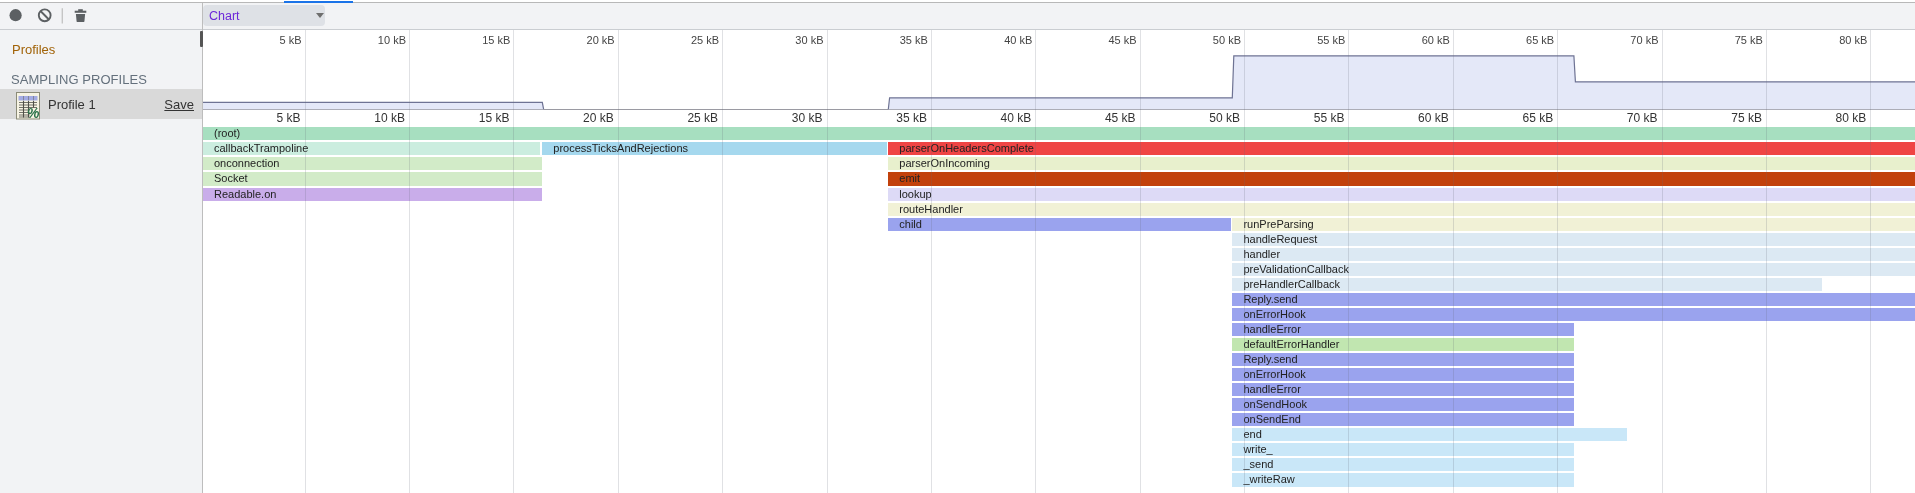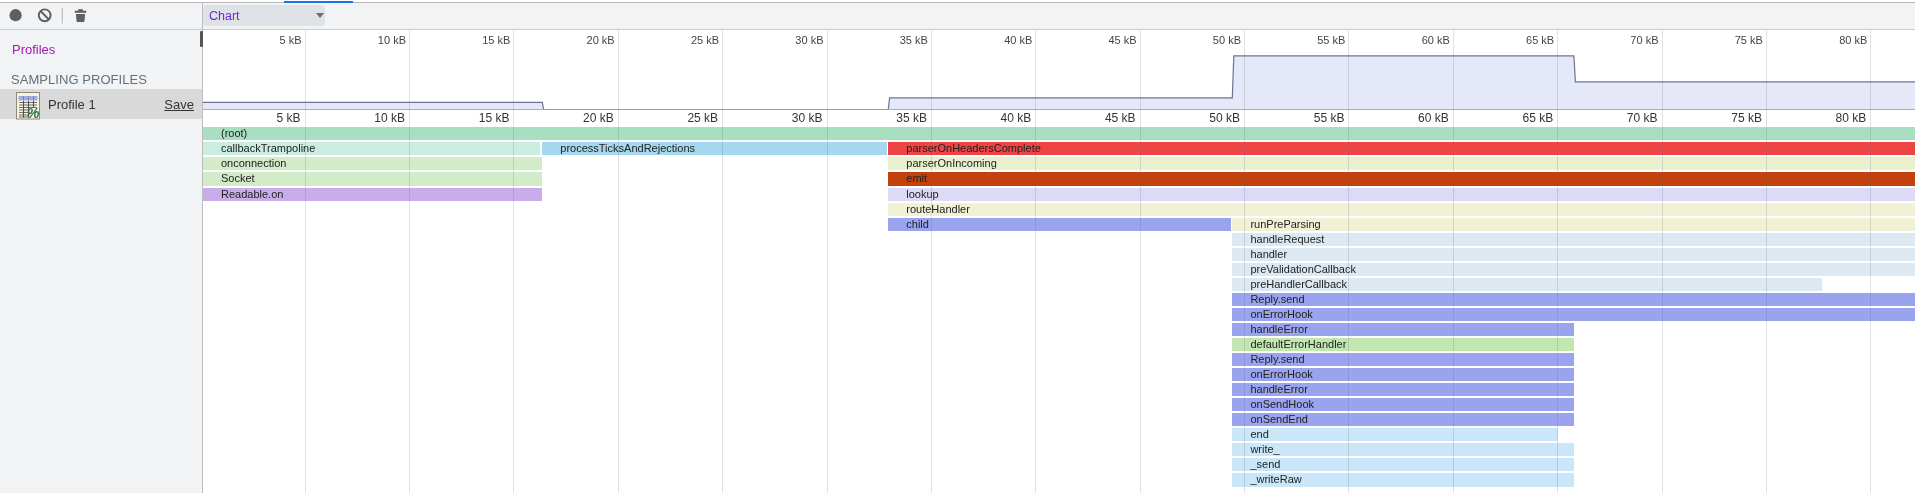--- a/index.html
+++ b/index.html
@@ -1,19 +1,19 @@
 <!DOCTYPE html>
 <html><head><meta charset="utf-8">
 <style>
 * {margin:0;padding:0;box-sizing:border-box}
 html,body {width:1915px;height:493px;overflow:hidden;background:#fff;
  font-family:"Liberation Sans",sans-serif;position:relative}
 .abs {position:absolute}
 .bar {position:absolute;height:13.1px;font-size:11px;color:#222;
- line-height:13.1px;padding-left:18px;white-space:nowrap;overflow:hidden}
+ line-height:13.1px;padding-left:11px;white-space:nowrap;overflow:hidden}
 .gl {position:absolute;top:30px;height:463px;width:1px;background:rgba(100,104,118,0.20)}
 .rt {position:absolute;top:34px;width:80px;text-align:right;font-size:11px;color:#444}
 .rb {position:absolute;top:110.5px;width:80px;text-align:right;font-size:12px;color:#333}
 </style></head>
 <body>
 
 <div class="abs" style="left:0;top:0;width:1915px;height:2px;background:#fff"></div>
 <div class="abs" style="left:0;top:2px;width:1915px;height:1px;background:#b8b8b8"></div>
 <div class="abs" style="left:283.7px;top:1px;width:69px;height:2.4px;background:#1a73e8"></div>
 
@@ -28,21 +28,21 @@
  <rect x="74.7" y="10.7" width="11.6" height="2.1" fill="#5c6063"></rect>
  <path d="M75.9 14 L85.1 14 L84.4 21.6 Q84.3 22 83.9 22 L77.1 22 Q76.7 22 76.6 21.6 Z" fill="#5c6063"></path>
 </svg>
 
 <div class="abs" style="left:203px;top:5px;width:122px;height:21px;background:#dee1e6;border-radius:4px"></div>
 <div class="abs" style="left:209px;top:8.5px;font-size:12.5px;color:#6d28d9">Chart</div>
 <div class="abs" style="left:316px;top:12.5px;width:0;height:0;border-left:4.5px solid transparent;border-right:4.5px solid transparent;border-top:5.5px solid #6e6e6e"></div>
 
 <div class="abs" style="left:0;top:30px;width:202px;height:463px;background:#f2f3f5"></div>
 <div class="abs" style="left:202px;top:3px;width:1px;height:490px;background:#bdbdbd"></div>
-<div class="abs" style="left:12px;top:42px;font-size:13px;color:#a21caf">Profiles</div>
+<div class="abs" style="left:12px;top:42px;font-size:13px;color:#a16207">Profiles</div>
 <div class="abs" style="left:11px;top:71.5px;font-size:13px;color:#64707c;letter-spacing:0.05px">SAMPLING PROFILES</div>
 <div class="abs" style="left:0;top:88.5px;width:202px;height:30.7px;background:#d9d9d9"></div>
 <svg class="abs" style="left:16px;top:92px" width="24" height="28" viewBox="0 0 24 28">
  <rect x="0.5" y="0.5" width="23" height="26.5" fill="#f6f3e3" stroke="#8b8b78"></rect>
  <rect x="2.5" y="4" width="19" height="4.5" fill="#a3abe3"></rect>
  <g stroke="#80849c" stroke-width="1">
   <line x1="7.5" y1="4" x2="7.5" y2="8.5"></line>
       <line x1="12.5" y1="4" x2="12.5" y2="8.5"></line>
       <line x1="17.5" y1="4" x2="17.5" y2="8.5"></line>
  </g>
@@ -128,21 +128,21 @@
 <div class="bar" style="left:1232.4px;top:277.80px;width:590px;background:#dce9f3">preHandlerCallback</div>
 <div class="bar" style="left:1232.4px;top:292.85px;width:682.6px;background:#9aa3ee">Reply.send</div>
 <div class="bar" style="left:1232.4px;top:307.90px;width:682.6px;background:#9aa3ee">onErrorHook</div>
 <div class="bar" style="left:1232.4px;top:322.95px;width:341.9px;background:#9aa3ee">handleError</div>
 <div class="bar" style="left:1232.4px;top:338.00px;width:341.9px;background:#c1e6b0">defaultErrorHandler</div>
 <div class="bar" style="left:1232.4px;top:353.05px;width:341.9px;background:#9aa3ee">Reply.send</div>
 <div class="bar" style="left:1232.4px;top:368.10px;width:341.9px;background:#9aa3ee">onErrorHook</div>
 <div class="bar" style="left:1232.4px;top:383.15px;width:341.9px;background:#9aa3ee">handleError</div>
 <div class="bar" style="left:1232.4px;top:398.20px;width:341.9px;background:#9aa3ee">onSendHook</div>
 <div class="bar" style="left:1232.4px;top:413.25px;width:341.9px;background:#9aa3ee">onSendEnd</div>
-<div class="bar" style="left:1232.4px;top:428.30px;width:326px;background:#c9e7f8">end</div>
+<div class="bar" style="left:1232.4px;top:428.30px;width:395px;background:#c9e7f8">end</div>
 <div class="bar" style="left:1232.4px;top:443.35px;width:341.9px;background:#c9e7f8">write_</div>
 <div class="bar" style="left:1232.4px;top:458.40px;width:341.9px;background:#c9e7f8">_send</div>
 <div class="bar" style="left:1232.4px;top:473.45px;width:341.9px;background:#c9e7f8">_writeRaw</div>
 
 <div class="gl" style="left:304.6px"></div>
 <div class="gl" style="left:409.0px"></div>
 <div class="gl" style="left:513.4px"></div>
 <div class="gl" style="left:617.7px"></div>
 <div class="gl" style="left:722.1px"></div>
 <div class="gl" style="left:826.5px"></div>

